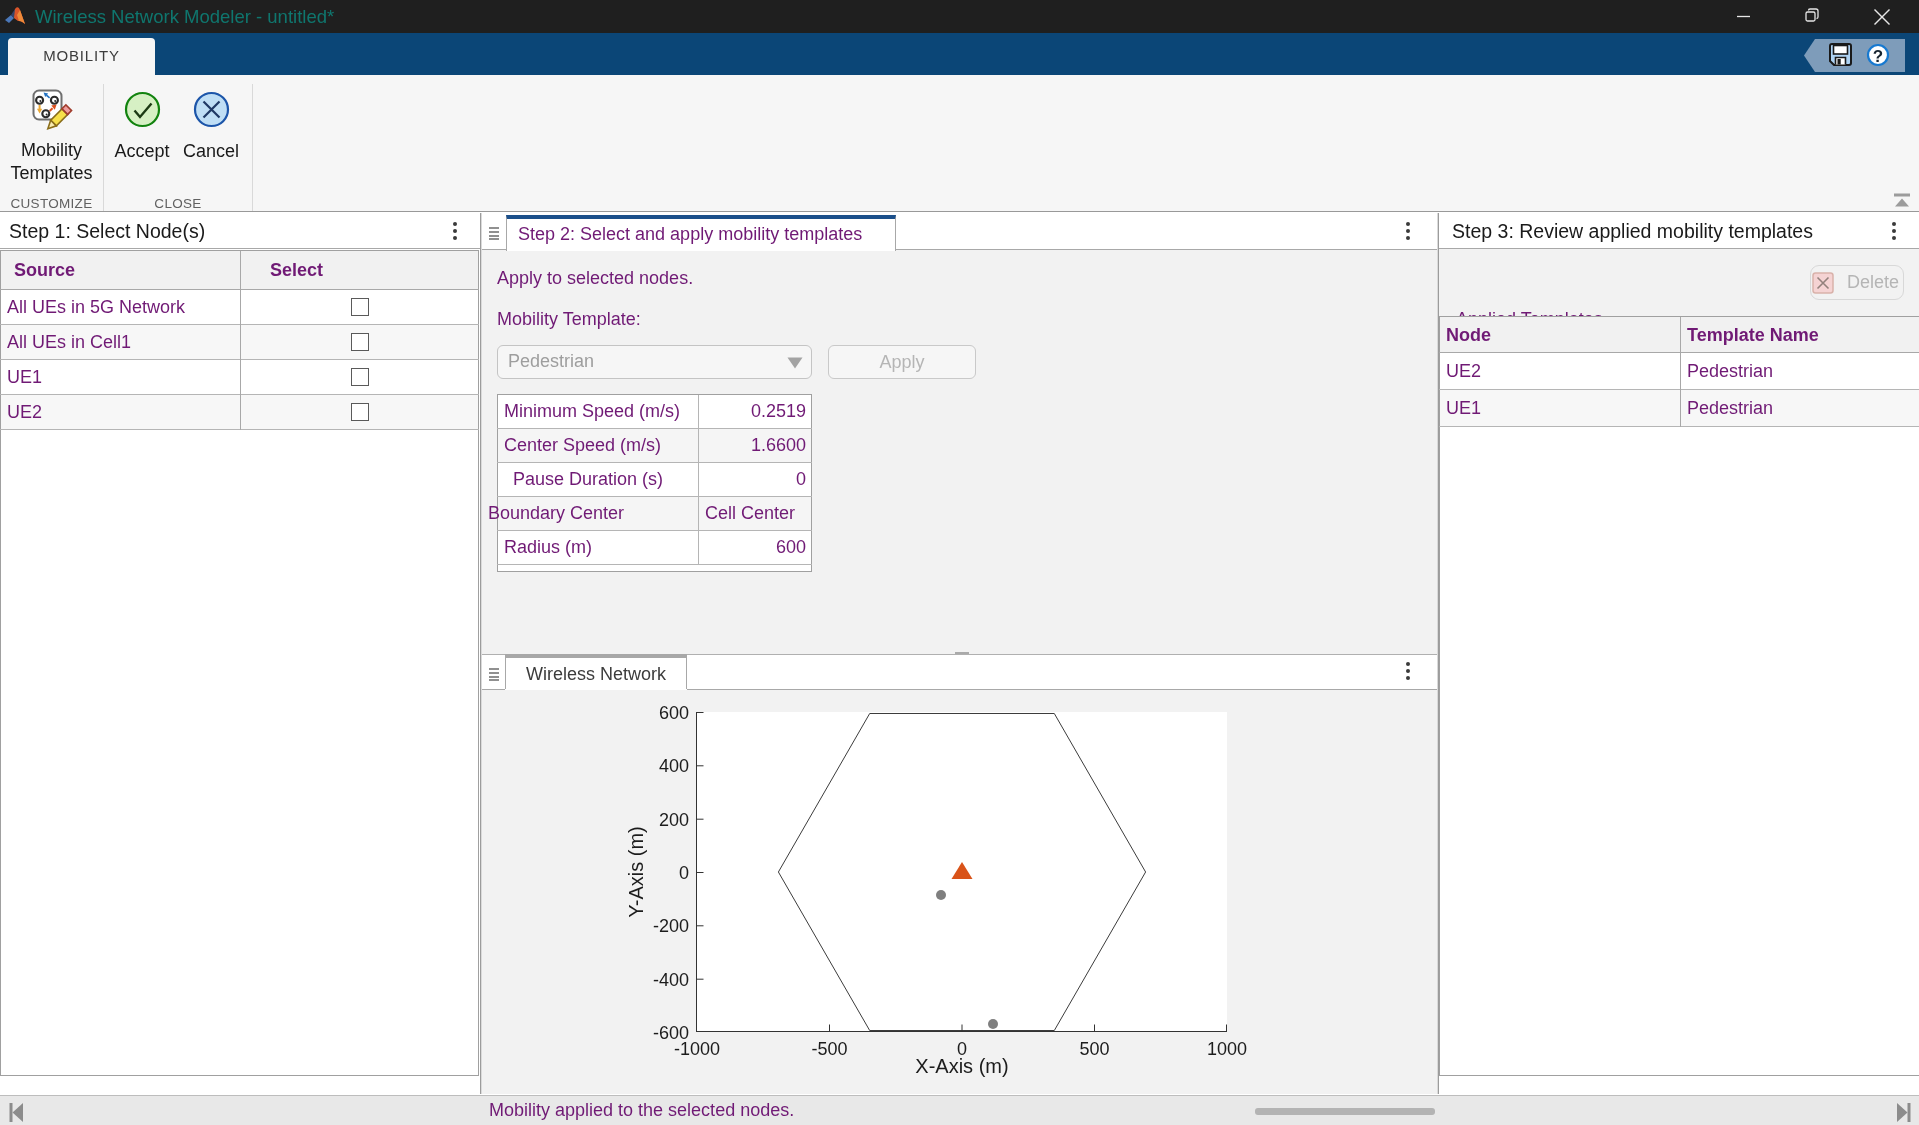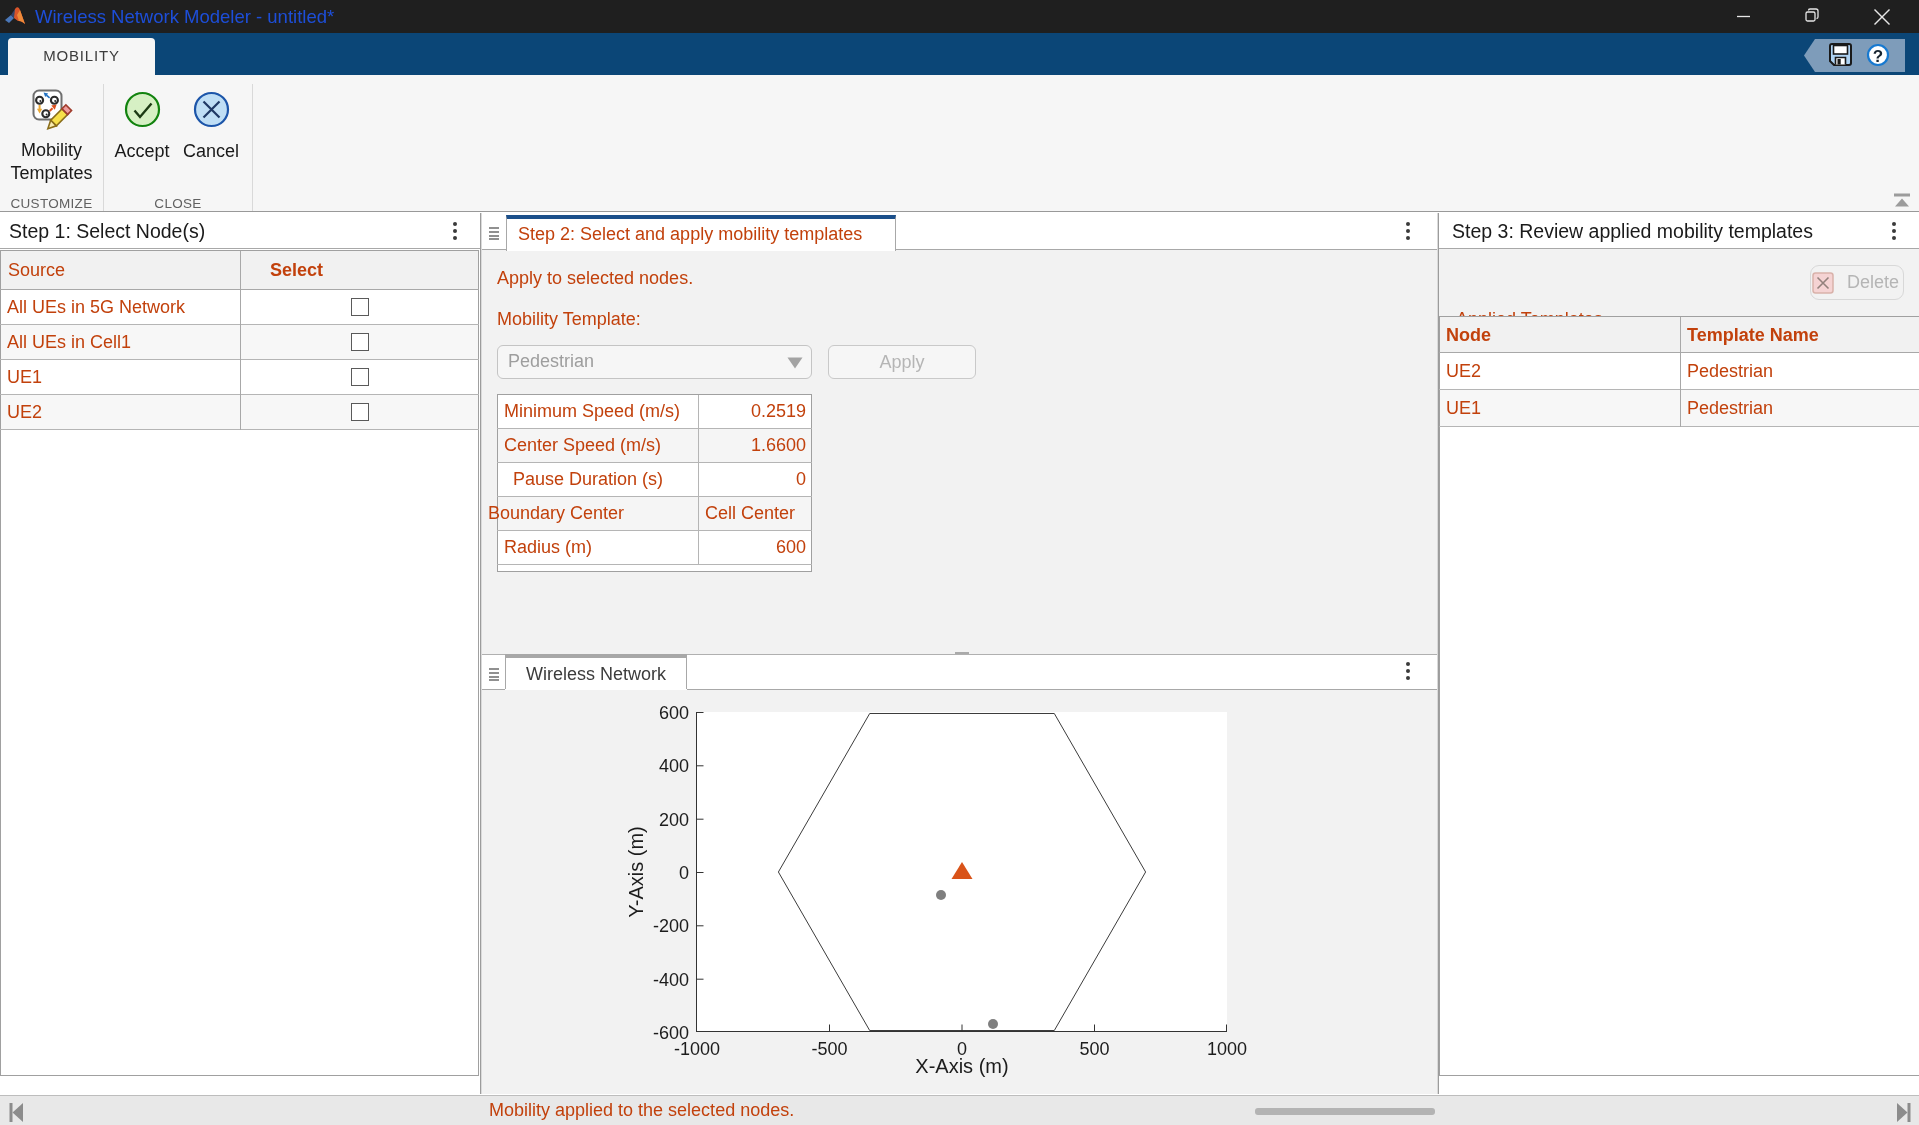--- a/index.html
+++ b/index.html
@@ -1,35 +1,35 @@
 <!DOCTYPE html>
 <html><head>
 <meta charset="utf-8">
 <style>
   html,body{margin:0;padding:0;}
   body{width:1919px;height:1125px;position:relative;overflow:hidden;
        font-family:"Liberation Sans",sans-serif;background:#fff;
        -webkit-font-smoothing:antialiased;}
   .abs{position:absolute;}
-  .t17{font-size:18px;color:#c2410c;}
+  .t17{font-size:18px;color:#701a75;}
   .menu3{position:absolute;width:4px;color:#444;font-size:0;}
   .menu3 i{display:block;width:4px;height:4px;border-radius:50%;background:#3a3a3a;margin-bottom:3px;}
   .grip i{display:block;width:10px;height:2px;background:#909090;margin-bottom:1.8px;}
 </style>
 </head>
 <body>
 
 <div class="abs" style="left:0;top:0;width:1919px;height:33px;background:#1f1f1f;"></div>
 <svg class="abs" style="left:4px;top:5px;" width="26" height="23" viewBox="0 0 26 23">
   <polygon points="1,15 7,10 10,13 5,18" fill="#4a77b8"></polygon>
   <polygon points="7,10 11,4 13.5,12 10,13" fill="#33436b"></polygon>
   <path d="M11,4 C13,1 15,2 16,5 L21,19 C19,17 16.5,15.5 14,16 L10,13 Z" fill="#d8552a"></path>
   <path d="M16,5 L21,19 C19.5,17.6 17.5,16.2 15,16 L13,10 Z" fill="#ef8a3a"></path>
 </svg>
-<div class="abs" style="left:35px;top:6px;color:#1d4ed8;font-size:18.5px;">Wireless Network Modeler - untitled*</div>
+<div class="abs" style="left:35px;top:6px;color:#0f766e;font-size:18.5px;">Wireless Network Modeler - untitled*</div>
 <svg class="abs" style="left:1730px;top:0;" width="189" height="33" viewBox="0 0 189 33">
   <line x1="7" y1="16.5" x2="20" y2="16.5" stroke="#e6e6e6" stroke-width="1.3"></line>
   <rect x="76" y="12" width="9" height="9" rx="1.5" fill="none" stroke="#e6e6e6" stroke-width="1.3"></rect>
   <path d="M78.5,10.5 a1.5,1.5 0 0 1 1.5,-1.5 h6 a2,2 0 0 1 2,2 v6 a1.5,1.5 0 0 1 -1.5,1.5" fill="none" stroke="#e6e6e6" stroke-width="1.3"></path>
   <line x1="144.5" y1="9.5" x2="159.5" y2="24.5" stroke="#e6e6e6" stroke-width="1.4"></line>
   <line x1="159.5" y1="9.5" x2="144.5" y2="24.5" stroke="#e6e6e6" stroke-width="1.4"></line>
 </svg>
 
 <div class="abs" style="left:0;top:33px;width:1919px;height:42px;background:#0b4677;"></div>
 <div class="abs" style="left:8px;top:38px;width:147px;height:37px;background:#f6f6f6;border-radius:4px 4px 0 0;"></div>
@@ -107,21 +107,21 @@
 <div class="abs" style="left:1px;top:290px;width:477px;height:35px;background:#ffffff;"></div>
 <div class="abs" style="left:1px;top:325px;width:477px;height:35px;background:#f7f7f7;"></div>
 <div class="abs" style="left:1px;top:360px;width:477px;height:35px;background:#ffffff;"></div>
 <div class="abs" style="left:1px;top:395px;width:477px;height:35px;background:#f7f7f7;"></div>
 <div class="abs" style="left:0px;top:289px;width:479px;height:1px;background:#a8a8a8;"></div>
 <div class="abs" style="left:0px;top:324px;width:479px;height:1px;background:#b5b5b5;"></div>
 <div class="abs" style="left:0px;top:359px;width:479px;height:1px;background:#b5b5b5;"></div>
 <div class="abs" style="left:0px;top:394px;width:479px;height:1px;background:#b5b5b5;"></div>
 <div class="abs" style="left:0px;top:429px;width:479px;height:1px;background:#b5b5b5;"></div>
 <div class="abs" style="left:240px;top:251px;width:1px;height:179px;background:#a8a8a8;"></div>
-<div class="abs t17" style="left:8px;top:251px;height:39px;line-height:39px;font-weight:normal;">Source</div>
+<div class="abs t17" style="left:14px;top:251px;height:39px;line-height:39px;font-weight:bold;">Source</div>
 <div class="abs t17" style="left:247px;top:251px;height:39px;line-height:39px;font-weight:bold;margin-left:23px;">Select</div>
 <div class="abs t17" style="left:7px;top:290px;height:35px;line-height:35px;">All UEs in 5G Network</div>
 <div class="abs t17" style="left:7px;top:325px;height:35px;line-height:35px;">All UEs in Cell1</div>
 <div class="abs t17" style="left:7px;top:360px;height:35px;line-height:35px;">UE1</div>
 <div class="abs t17" style="left:7px;top:395px;height:35px;line-height:35px;">UE2</div>
 <div class="abs" style="left:351px;top:298px;width:18px;height:18px;border:1.5px solid #5a5a5a;background:#fff;box-sizing:border-box;"></div>
 <div class="abs" style="left:351px;top:333px;width:18px;height:18px;border:1.5px solid #5a5a5a;background:#fff;box-sizing:border-box;"></div>
 <div class="abs" style="left:351px;top:368px;width:18px;height:18px;border:1.5px solid #5a5a5a;background:#fff;box-sizing:border-box;"></div>
 <div class="abs" style="left:351px;top:403px;width:18px;height:18px;border:1.5px solid #5a5a5a;background:#fff;box-sizing:border-box;"></div>
 

